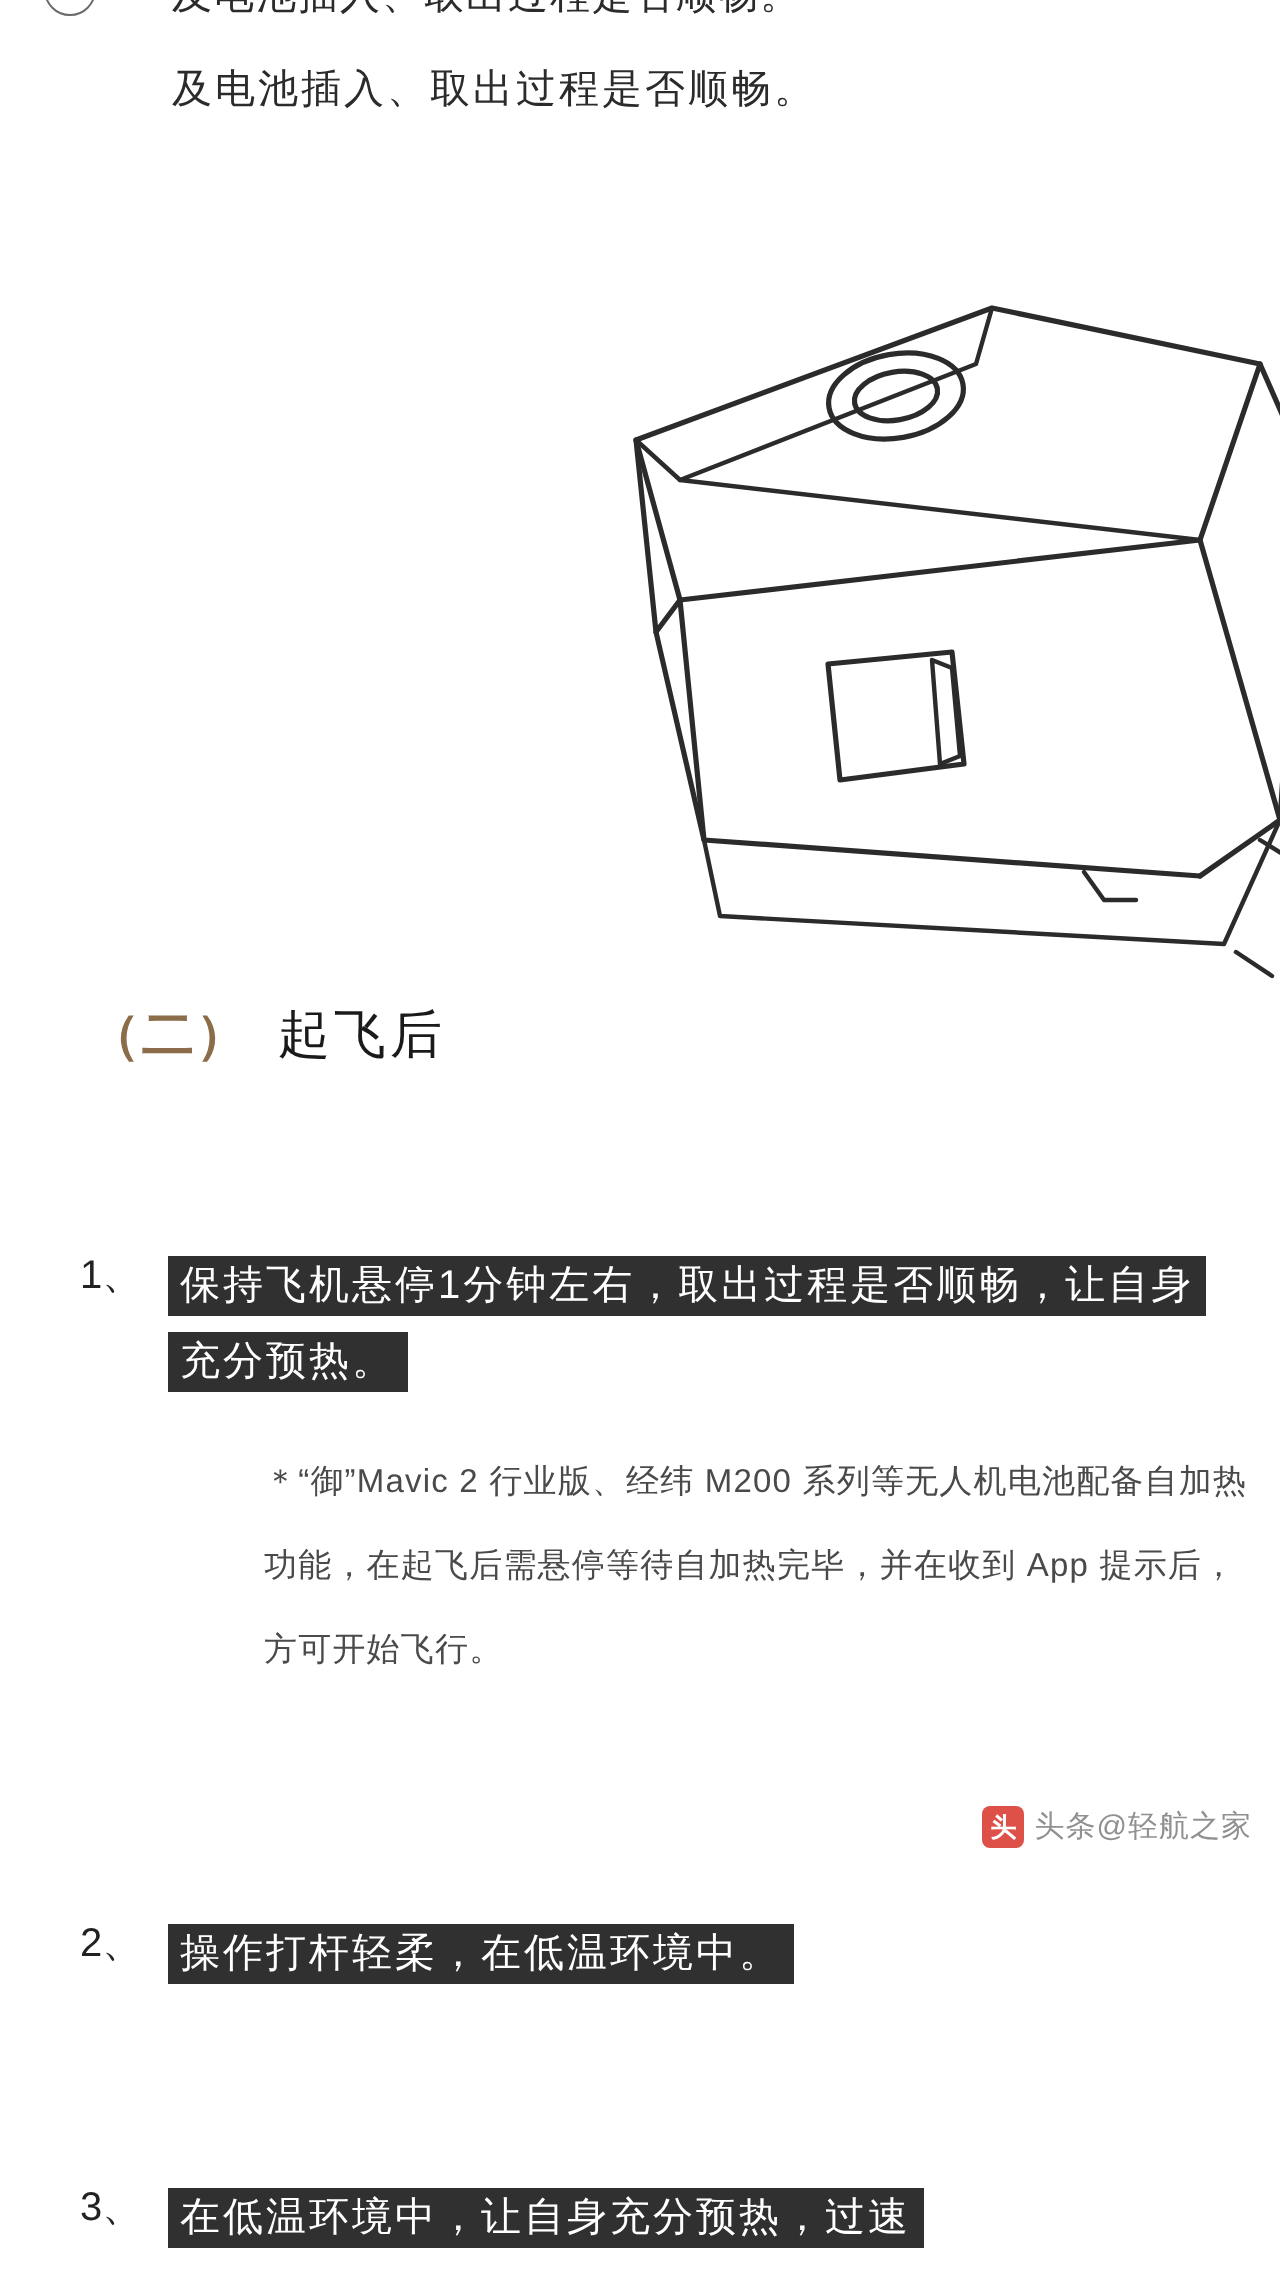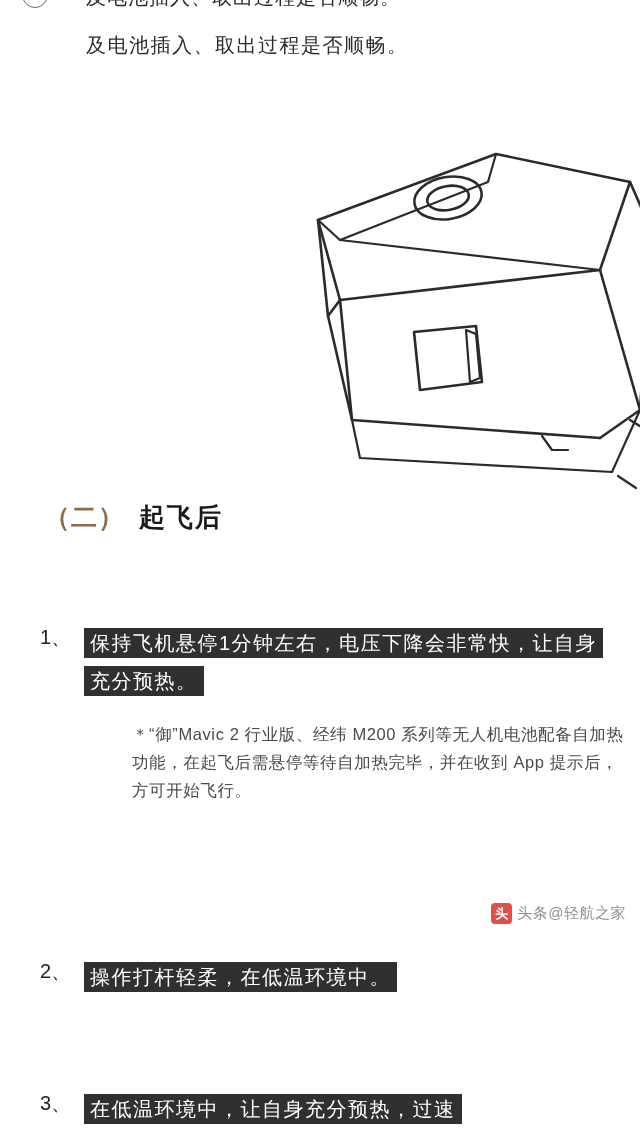--- a/index.html
+++ b/index.html
@@ -82,21 +82,21 @@
   }
   .section-heading .sh-num {
     font-size: 26px;
     color: #8c6d4a;
     letter-spacing: 1px;
     font-weight: bold;
   }
   .section-heading .sh-text {
     font-size: 26px;
     color: #1a1a1a;
-    font-weight: bold;
+    font-weight: normal;
     margin-left: 14px;
     letter-spacing: 2px;
   }
 
   
   .item {
     position: absolute;
     left: 40px;
     width: 560px;
   }
@@ -125,21 +125,21 @@
     padding: 4px 6px;
     box-decoration-break: clone;
     -webkit-box-decoration-break: clone;
   }
 
   .note {
     margin-top: 20px;
     margin-left: 48px;
     width: 500px;
     font-size: 16.5px;
-    line-height: 28px;
+    line-height: 42px;
     color: #4a4a4a;
     letter-spacing: 0.6px;
   }
 
   
   #item-1 { top: 624px; }
   #item-2 { top: 958px; }
   #item-3 { top: 1090px; }
 
   
@@ -217,21 +217,21 @@
 
   <div class="section-heading">
     <span class="sh-num">（二）</span>
     <span class="sh-text">起飞后</span>
   </div>
 
   <div class="item" id="item-1">
     <div class="item-num">1、</div>
     <div class="item-body">
       <div class="hl-wrap">
-        <span class="hl">保持飞机悬停1分钟左右，电压下降会非常快，让自身充分预热。</span>
+        <span class="hl">保持飞机悬停1分钟左右，取出过程是否顺畅，让自身充分预热。</span>
       </div>
       <div class="note">＊“御”Mavic 2 行业版、经纬 M200 系列等无人机电池配备自加热功能，在起飞后需悬停等待自加热完毕，并在收到 App 提示后，方可开始飞行。</div>
     </div>
   </div>
 
   <div class="item" id="item-2">
     <div class="item-num">2、</div>
     <div class="item-body">
       <div class="hl-wrap">
         <span class="hl">操作打杆轻柔，在低温环境中。</span>

